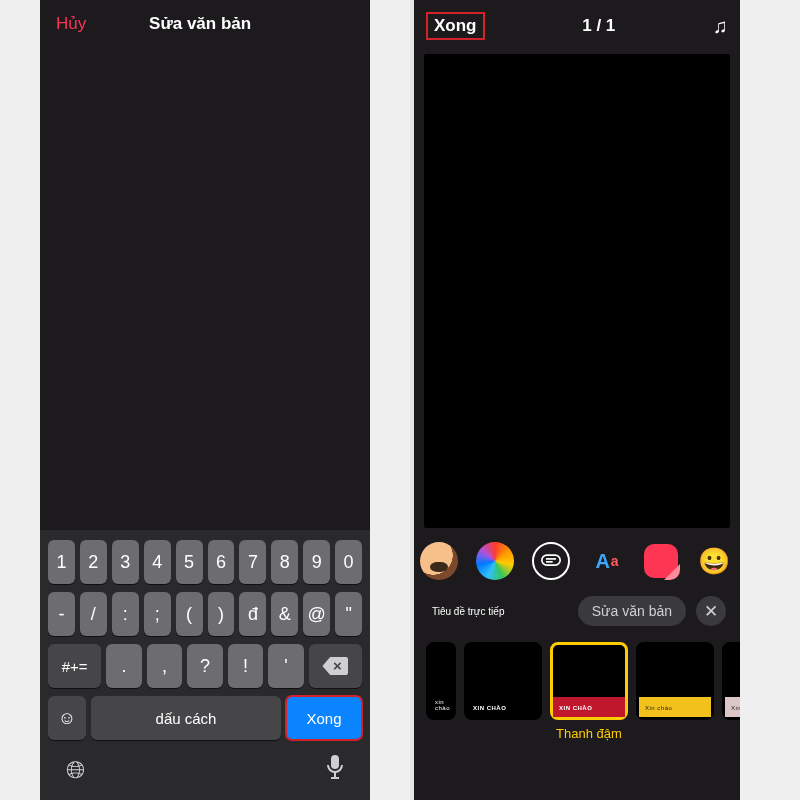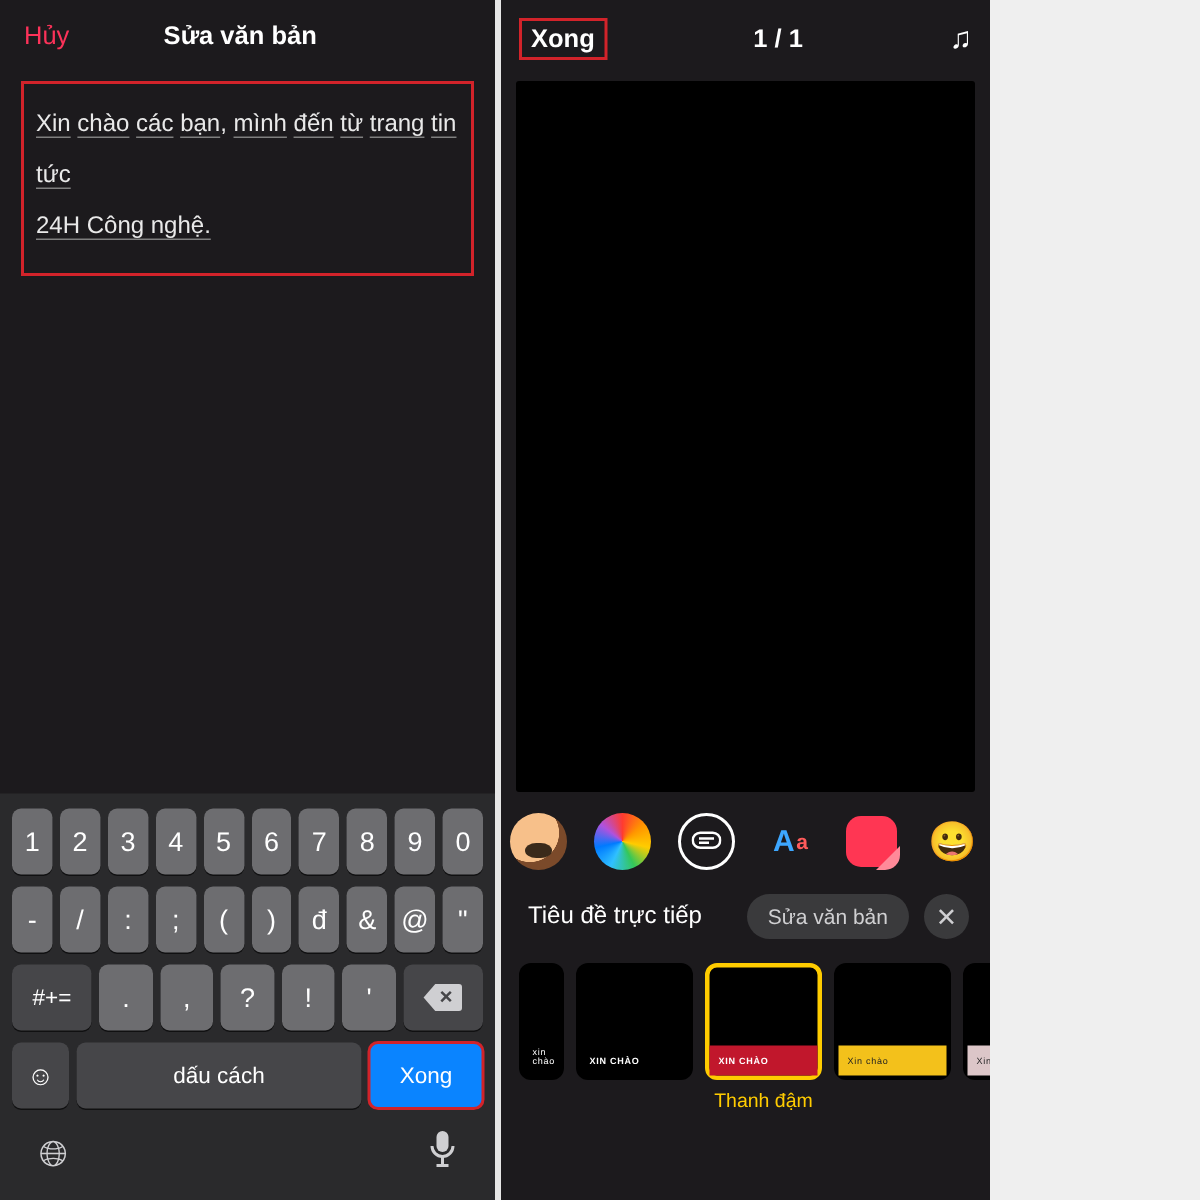--- a/index.html
+++ b/index.html
@@ -1,18 +1,18 @@
 <!DOCTYPE html>
 <html><head>
 <meta charset="utf-8">
 <style>
   * { box-sizing: border-box; margin: 0; padding: 0; }
   html, body { width: 800px; height: 800px; background: #efefef; font-family: -apple-system, "Helvetica Neue", Arial, sans-serif; }
   .stage { display: flex; width: 800px; height: 800px; }
-  .phone { width: 330px; height: 800px; background: #1c1a1d; position: relative; overflow: hidden; }
+  .phone { width: 330px; height: 800px; background: #1c1a1d; position: relative; overflow: hidden; margin-left: 40px; }
   .phone + .phone { border-left: 4px solid #e6e6e6; }
 
   
   .editor-header { display: flex; align-items: center; justify-content: space-between; padding: 14px 16px 10px; }
   .cancel { color: #fc3259; font-size: 17px; }
   .title  { color: #fff; font-size: 17px; font-weight: 600; }
   .hdr-spacer { width: 40px; }
 
   .text-box { margin: 10px 14px 0; border: 2px solid #d2232a; padding: 10px 8px 14px; }
   .text-box .line { color: #e9e9e9; font-size: 16px; line-height: 34px; }
@@ -51,21 +51,21 @@
   .tbtn.filters { background: conic-gradient(#ff3b30,#ff9500,#ffcc00,#34c759,#30c0ff,#007aff,#af52de,#ff3b30); }
   .tbtn.text { border:2.5px solid #fff; }
   .tbtn.text svg{width:20px;height:14px;}
   .tbtn.font { font-weight:600; }
   .tbtn.font .big{font-size:20px;color:#3da7ff;} .tbtn.font .sm{font-size:14px;color:#ff5b5b;margin-left:1px;}
   .tbtn.sticker { background:#ff3653; border-radius:10px; position:relative; width:34px; height:34px;}
   .tbtn.sticker::after{content:"";position:absolute;right:-2px;bottom:-2px;width:16px;height:16px;background:#ff8a99;border-bottom-right-radius:10px;clip-path:polygon(0 100%,100% 0,100% 100%);}
   .tbtn.emoji { font-size:26px; }
 
   .title-row { display:flex; align-items:center; gap:10px; padding:6px 14px 6px 18px; }
-  .title-row .lbl { color:#fff; font-size:16px; flex:1; }
+  .title-row .lbl { color:#fff; font-size:10px; flex:1; }
   .pill { background:#3a3a3c; color:#d0d0d2; padding:7px 14px; border-radius:18px; font-size:14px; }
   .xbtn { width:30px;height:30px;border-radius:50%;background:#3a3a3c;color:#cfcfd2;display:flex;align-items:center;justify-content:center;font-size:17px; }
 
   .thumbs { display:flex; gap:8px; padding:10px 0 2px 16px; overflow:hidden; }
   .thumb { width:78px; height:78px; border-radius:8px; background:#000; position:relative; flex:0 0 auto; border:3px solid transparent;}
   .thumb.partial { width:30px; margin-left:-4px; }
   .thumb.sel { border-color:#ffcc00; }
   .tcap { position:absolute; left:6px; bottom:6px; font-size:6px; letter-spacing:.5px; color:#fff; }
   .thumb .bar { position:absolute; left:0; right:0; bottom:0; height:20px; }
   .thumb.red .bar{ background:#c1172c; }
@@ -81,26 +81,20 @@
 <div class="stage">
 
   <div class="phone">
 
     <div class="editor-header">
       <span class="cancel">Hủy</span>
       <span class="title">Sửa văn bản</span>
       <span class="hdr-spacer"></span>
     </div>
 
-    <div class="text-box">
-      <div class="line">
-        <span class="uline">Xin</span> <span class="uline">chào</span> <span class="uline">các</span> <span class="uline">bạn</span><span>, </span><span class="uline">mình</span> <span class="uline">đến</span> <span class="uline">từ</span> <span class="uline">trang</span> <span class="uline">tin</span> <span class="uline">tức</span>
-      </div>
-      <div class="line uline">24H Công nghệ.</div>
-    </div>
 
     <div class="kbd">
       <div class="krow">
         <div class="key">1</div>
         <div class="key">2</div>
         <div class="key">3</div>
         <div class="key">4</div>
         <div class="key">5</div>
         <div class="key">6</div>
         <div class="key">7</div>

